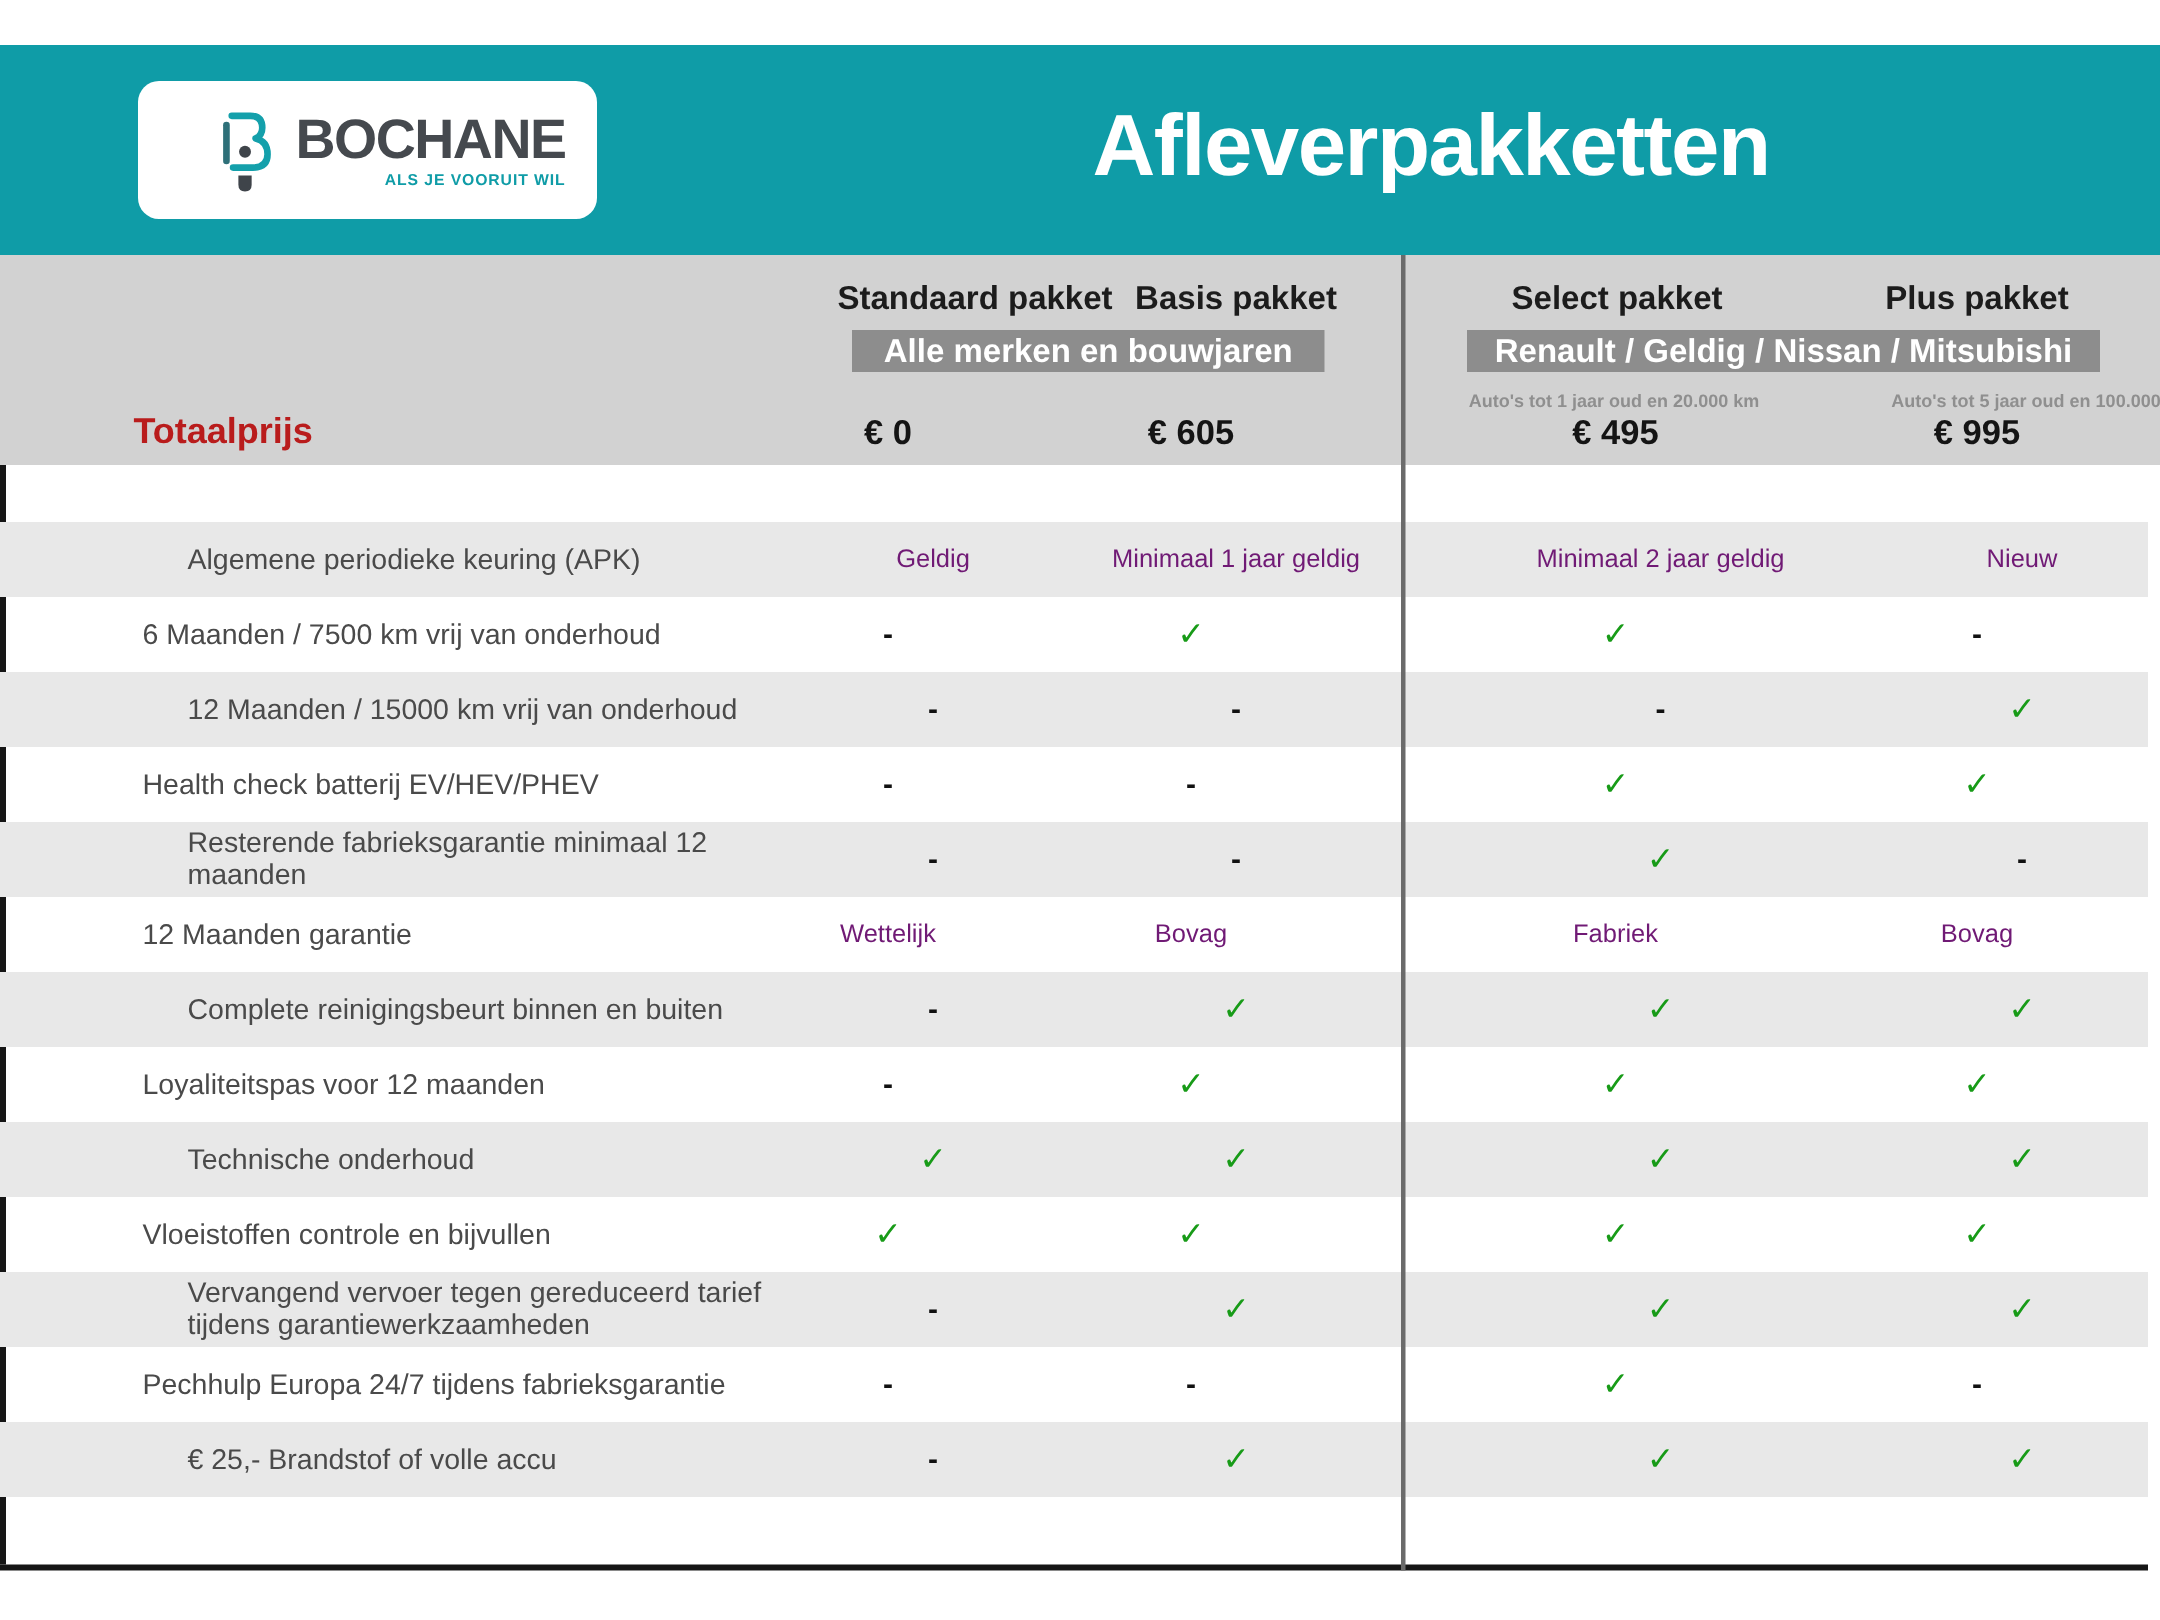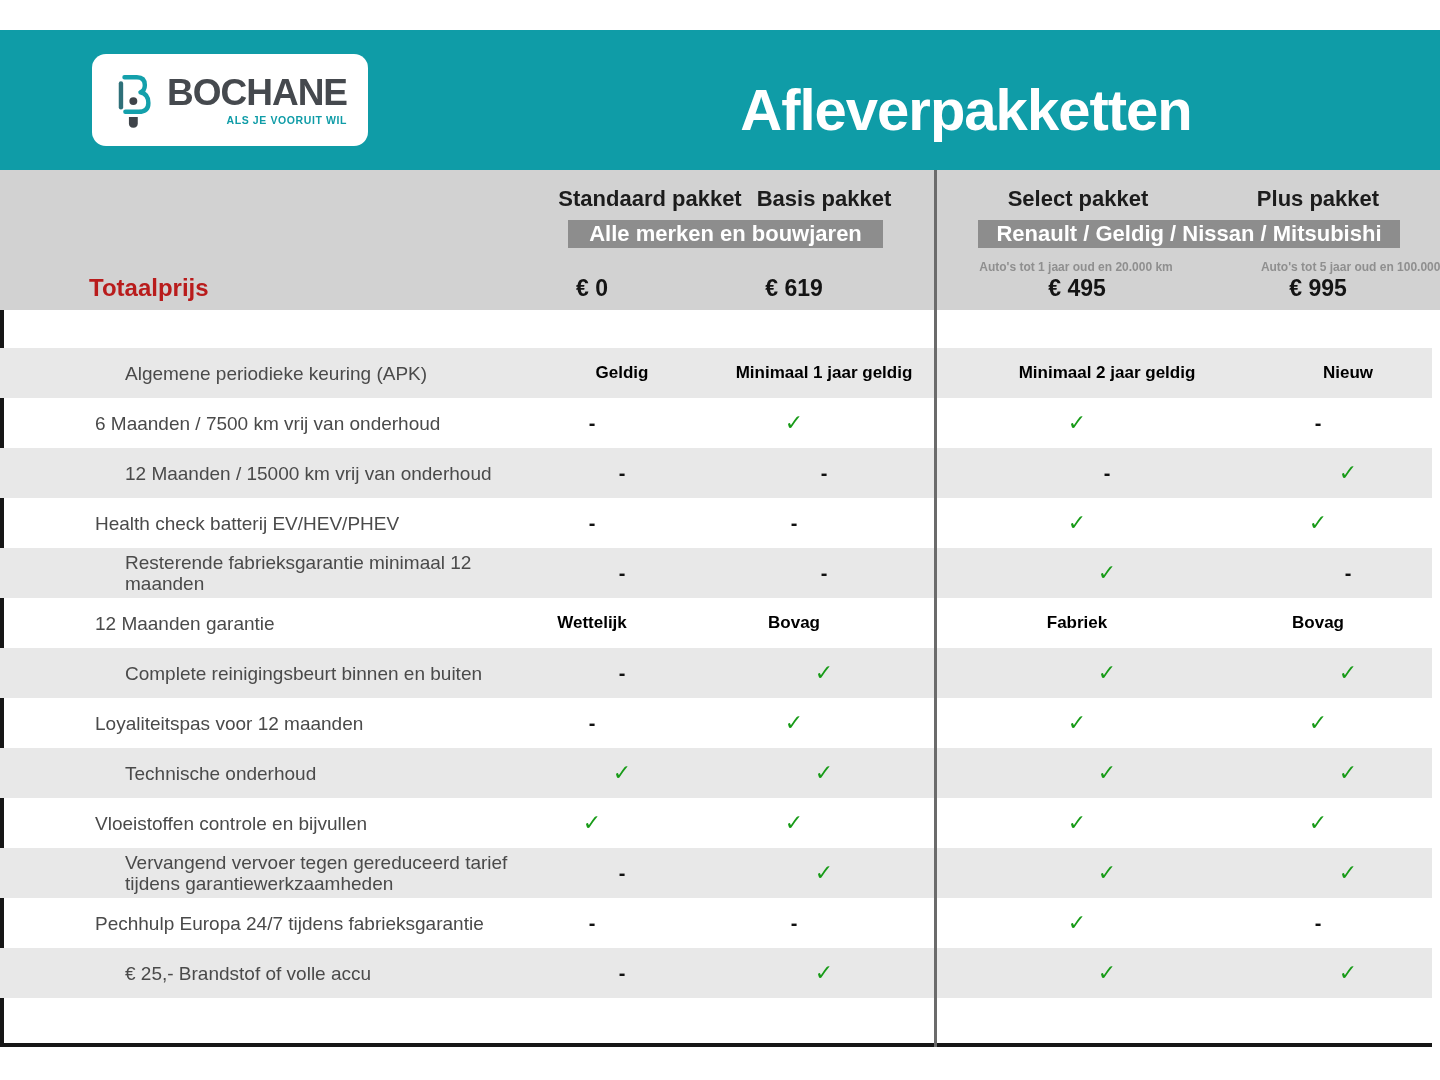--- a/index.html
+++ b/index.html
@@ -2,26 +2,26 @@
 <html><head>
 <meta charset="utf-8">
 <style>
   html,body{margin:0;padding:0;background:#ffffff;}
   .page{position:relative;width:1440px;height:1080px;background:#ffffff;
         font-family:"Liberation Sans",sans-serif;overflow:hidden;}
 
   
   .topbar{position:absolute;left:0;top:30px;width:1440px;height:140px;background:#0f9ca7;}
   .logo-box{position:absolute;left:92px;top:24px;width:276px;height:92px;background:#ffffff;
-            border-radius:14px;display:flex;align-items:center;justify-content:center;gap:8px;}
+            border-radius:14px;display:flex;align-items:center;justify-content:center;gap:8px;padding-left:30px;}
   .licon{width:46px;height:72px;flex:0 0 auto;margin-top:4px;}
   .logo-text{display:flex;flex-direction:column;align-items:flex-end;}
   .brand{font-size:37px;font-weight:700;color:#45494e;letter-spacing:-1px;line-height:1;}
   .tagline{font-size:10.5px;font-weight:700;color:#0f9ca7;letter-spacing:0.6px;margin-top:3px;}
-  .title{position:absolute;left:954px;top:50%;transform:translate(-50%,-54%);margin:12px;
+  .title{position:absolute;left:954px;top:50%;transform:translate(-50%,-54%);margin:0;
          color:#ffffff;font-size:58px;font-weight:800;letter-spacing:-1px;white-space:nowrap;}
 
   
   .table-wrap{position:absolute;left:0;top:170px;width:1432px;height:877px;}
   .divider{position:absolute;left:934px;top:0;width:3px;height:100%;background:#6b6b6b;z-index:6;}
 
   .colheads{position:relative;width:100%;height:140px;background:#d2d2d2;padding-left:39px;}
   .chead{position:absolute;top:16px;transform:translateX(-50%);font-size:22px;font-weight:700;
          color:#1c1c1c;white-space:nowrap;}
   .ch1{left:650px;} .ch2{left:824px;} .ch3{left:1078px;} .ch4{left:1318px;}
@@ -42,21 +42,21 @@
   .frow{position:relative;z-index:1;display:grid;
         grid-template-columns:495px 194px 210px 36px 284px 198px auto;
         height:50px;align-items:center;}
   .frow.stripe{background:#e8e8e8;padding-left:30px;}
   .rlabel{grid-column:1;padding-left:95px;font-size:19px;color:#4a4a4a;line-height:21px;}
   .rlabel .l2{display:block;}
   .vcell{text-align:center;}
   .v1{grid-column:2;} .v2{grid-column:3;} .v3{grid-column:5;} .v4{grid-column:6;}
   .check{color:#189b18;font-size:22px;line-height:1;}
   .dash{color:#111111;font-size:20px;font-weight:700;line-height:1;}
-  .gtext{color:#000000;font-size:17px;font-weight:700;white-space:nowrap;}
+  .gtext{color:#701a75;font-size:17px;font-weight:400;white-space:nowrap;}
 </style>
 </head>
 <body>
 
 <div class="page">
 
   <div class="topbar">
     <div class="logo-box">
       <svg class="licon" viewBox="0 0 52 76">
         <path d="M13 10 H27 Q36 10 36 19 Q36 25 31 27 Q40 29 40 39 Q40 49 29 49 H14" fill="none" stroke="#14a0ab" stroke-width="5" stroke-linecap="round" stroke-linejoin="round"></path>
@@ -82,21 +82,21 @@
       <div class="chead ch4">Plus pakket</div>
 
       <div class="banner banner-left">Alle merken en bouwjaren</div>
       <div class="banner banner-right">Renault / Geldig / Nissan / Mitsubishi</div>
 
       <div class="subcap sc1">Auto's tot 1 jaar oud en 20.000 km</div>
       <div class="subcap sc2">Auto's tot 5 jaar oud en 100.000 km</div>
 
       <div class="total-label">Totaalprijs</div>
       <div class="price p1">€ 0</div>
-      <div class="price p2">€ 619</div>
+      <div class="price p2">€ 605</div>
       <div class="price p3">€ 495</div>
       <div class="price p4">€ 995</div>
     </div>
 
     <div class="tbody">
       <div class="leftbar"></div>
       <div class="gap-row"></div>
       <div>
           <div class="frow stripe">
     <div class="rlabel"><span class="l1">Algemene periodieke keuring (APK)</span></div>

